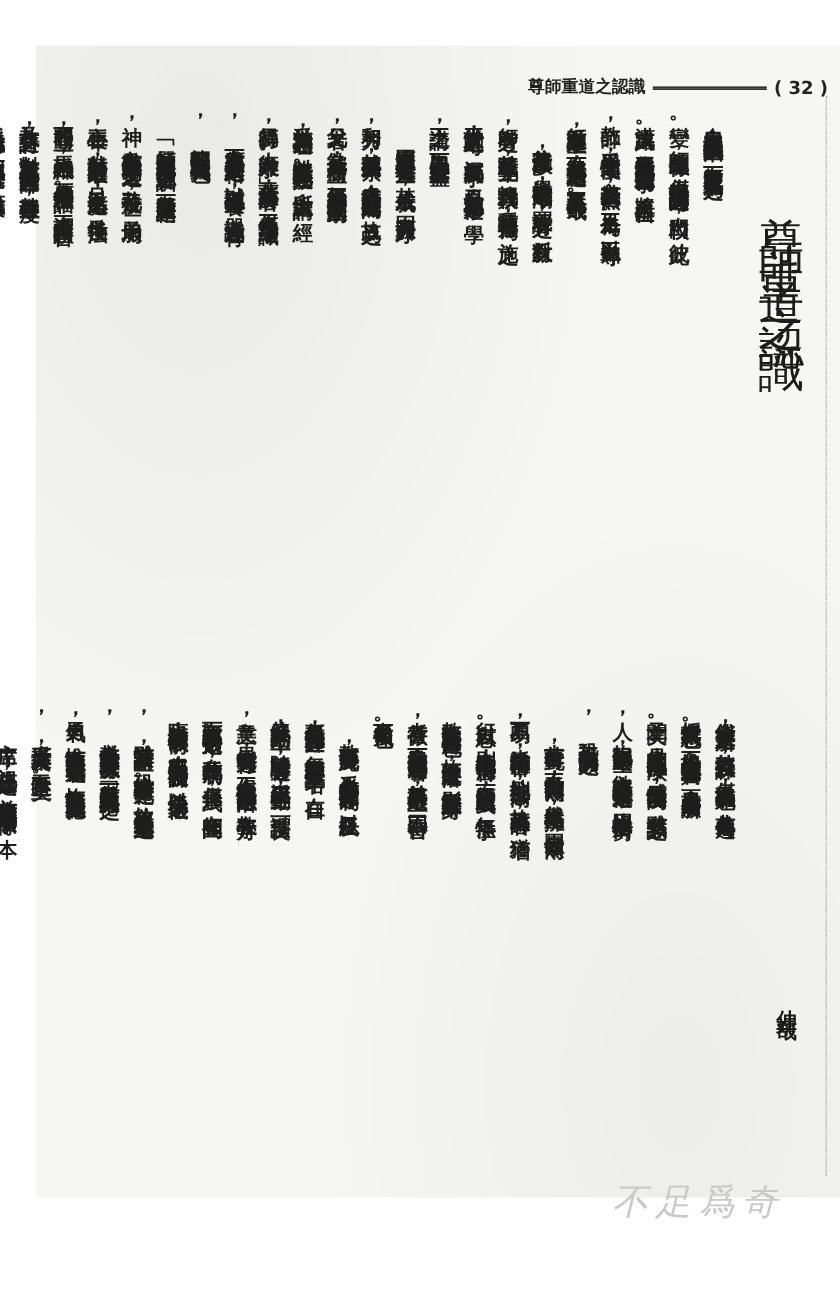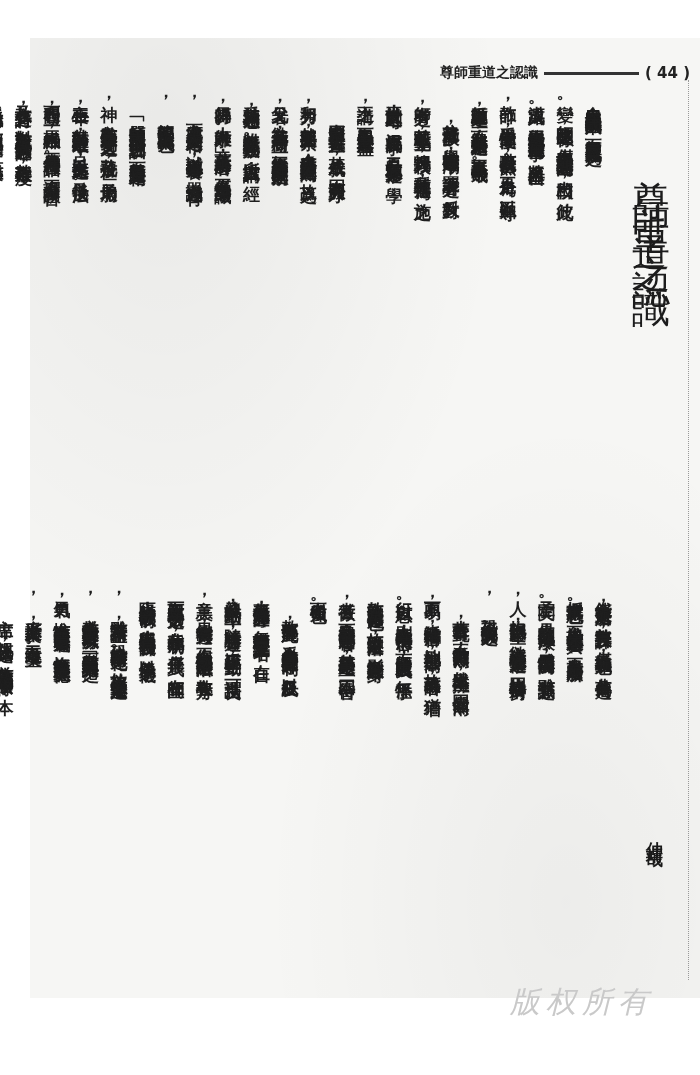--- a/index.html
+++ b/index.html
@@ -58,21 +58,21 @@
   }
 </style>
 </head>
 <body>
 
 <div class="scan-tint"></div>
 
 <div class="header">
   <span class="hdr-title">尊師重道之認識</span>
   <span class="rule"></span>
-  <span class="page-no">( 44 )</span>
+  <span class="page-no">( 32 )</span>
 </div>
 
 <div class="edge-rule"></div>
 
 <div class="title">尊師重道之認識</div>
 
 <div class="author">仲靖哉</div>
 
 <div class="block block-upper" id="upper">
     <span class="col">自自由主義之學說流入中國，而師道尊嚴之風氣爲之一</span>
@@ -117,13 +117,13 @@
     <span class="col">面亦可收事半功倍之效。奈此種規制，僅具形式，在師生間</span>
     <span class="col">之隔膜未能打破以前，學生既不知禮敎師長，以修弟子之儀</span>
     <span class="col">，雖常請業請益，恐終難沾時雨之化。故欲學生之德業並進</span>
     <span class="col">，必教師於言教之外更以身教，而鼓起教師「誨人不倦」之</span>
     <span class="col">勇氣，惟有力矯學生浮躁囂張之習氣，恢復尊師重道之美德</span>
     <span class="col">，庶乎斯文未喪，吾道不墜矣。</span>
     <span class="col">　主席　祝公蒞任之始，首先頒佈尊師運動辦法十條，本</span>
   </div>
 
 <div class="watermark-faint"></div>
-<div class="watermark">版权所有</div>
+<div class="watermark">不足爲奇</div>
 
 </body></html>

